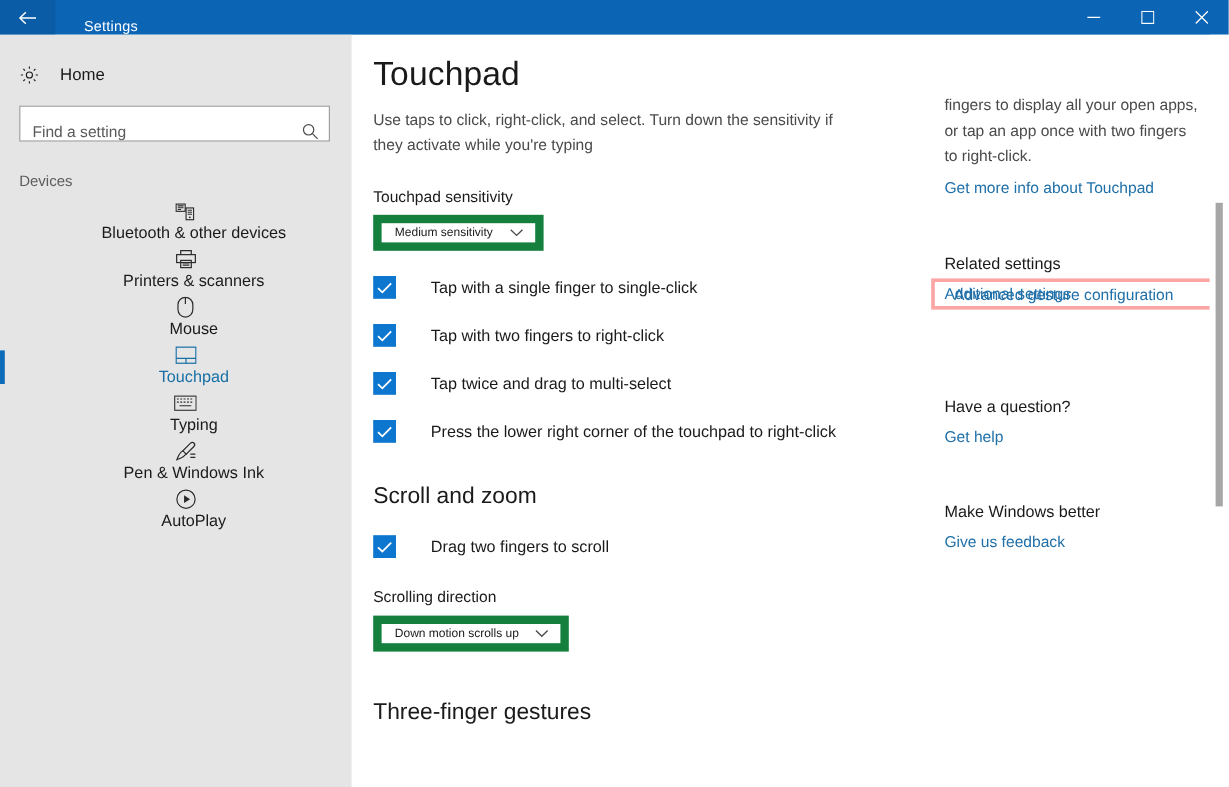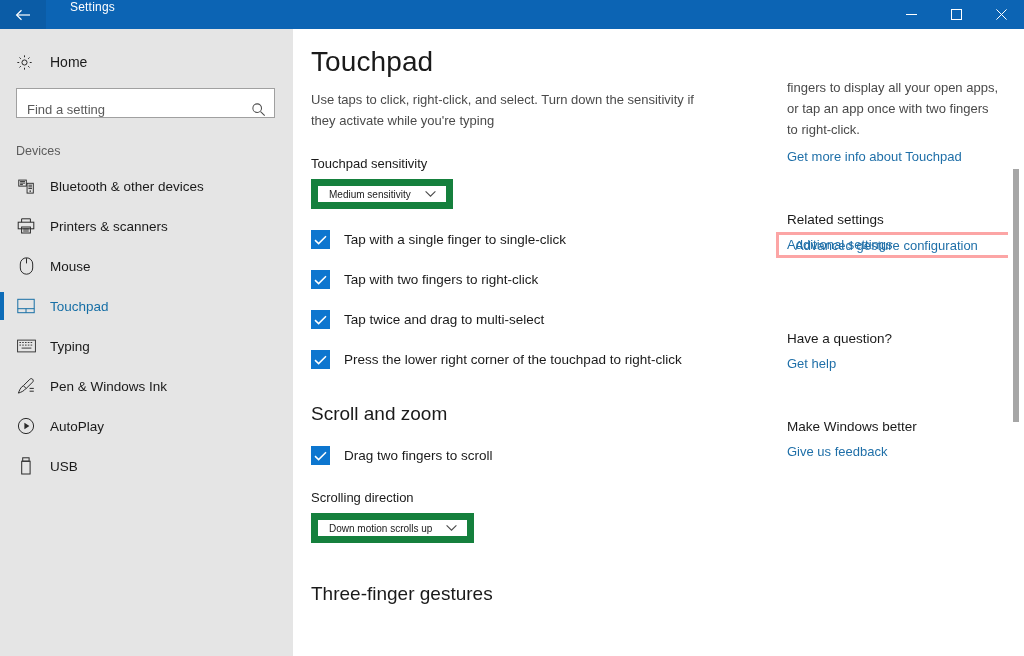--- a/index.html
+++ b/index.html
@@ -13,21 +13,21 @@
     position: relative;
     width: 1024px; height: 656px;
     background: #ffffff;
   }
 
   
   .titlebar {
     position: absolute; top: 0; left: 0;
     width: 1024px; height: 29px;
     background: #0c64b4;
-    display: flex; align-items: flex-start;
+    display: flex; align-items: flex-end;
   }
   .back-btn {
     width: 46px; height: 29px;
     background: #0b5ca6;
     display: flex; align-items: center; justify-content: center;
     color: #ffffff;
   }
   .back-btn svg { display: block; }
   .app-title {
     color: #ffffff;
@@ -89,20 +89,21 @@
 
   .group-title {
     font-size: 12.5px; color: #5c5c5c;
     margin: 26px 0 8px 16px;
   }
   .nav-item {
     position: relative;
     height: 40px;
     display: flex; align-items: center;
     padding-left: 16px;
+    flex-direction: column;
   }
   .nav-item .nic {
     width: 20px; height: 20px;
     display: flex; align-items: center; justify-content: center;
     color: #2b2b2b;
     flex: 0 0 20px;
   }
   .nav-item .nlabel {
     font-size: 13.5px; color: #1a1a1a;
     margin-left: 14px;
@@ -156,21 +157,21 @@
     margin-top: 21px; margin-left: 2px;
   }
   .cb {
     width: 19px; height: 19px;
     background: #0d76cf;
     display: flex; align-items: center; justify-content: center;
     flex: 0 0 19px;
   }
   .check-row .clabel {
     font-size: 13.5px; color: #1a1a1a;
-    margin-left: 14px;
+    margin-left: 29px;
   }
   .section-head {
     font-size: 19px; color: #1a1a1a;
     margin-top: 34px; margin-left: 2px;
     font-weight: 400;
   }
   .section-head.clipped { margin-top: 40px; }
 
   
   .rightpanel {
@@ -354,29 +355,20 @@
       <div class="nav-item">
         <span class="nic">
           <svg width="18" height="18" viewBox="0 0 18 18" fill="none" stroke="#2b2b2b" stroke-width="1">
             <circle cx="9" cy="9" r="7.6"></circle>
             <path d="M7.4 5.8l5 3.2-5 3.2z" fill="#2b2b2b" stroke="none"></path>
           </svg>
         </span>
         <span class="nlabel">AutoPlay</span>
       </div>
 
-      <div class="nav-item">
-        <span class="nic">
-          <svg width="12" height="18" viewBox="0 0 11 18" fill="none" stroke="#2b2b2b" stroke-width="1">
-            <rect x="2.2" y="0.8" width="6.4" height="3.4"></rect>
-            <rect x="1.2" y="4.2" width="8.4" height="12.8"></rect>
-          </svg>
-        </span>
-        <span class="nlabel">USB</span>
-      </div>
     </div>
 
     <div class="content">
       <h1 class="page-title">Touchpad</h1>
       <p class="page-desc">Use taps to click, right-click, and select. Turn down the sensitivity if they activate while you're typing</p>
 
       <div class="field-label">Touchpad sensitivity</div>
       <div class="combo">
         <span>Medium sensitivity</span>
         <span class="caret">

